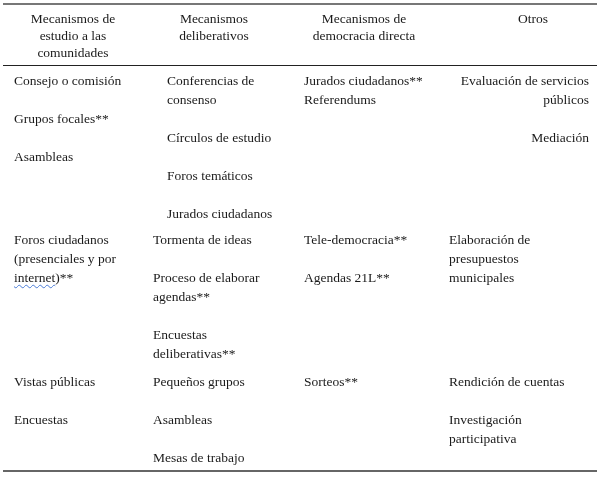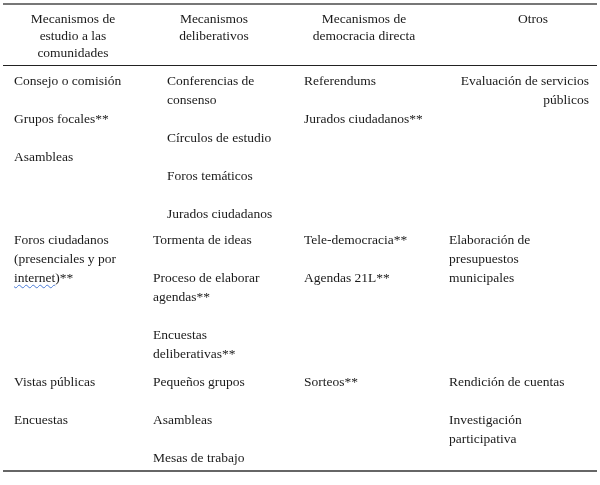--- a/index.html
+++ b/index.html
@@ -46,25 +46,26 @@
   <span class="item" style="margin-bottom:19px;">Grupos focales**</span>
   <span class="item">Asambleas</span>
 </div>
 <div class="cell" style="left:167px;top:71px;width:135px;">
   <span class="item" style="margin-bottom:19px;">Conferencias de consenso</span>
   <span class="item" style="margin-bottom:19px;">Círculos de estudio</span>
   <span class="item" style="margin-bottom:19px;">Foros temáticos</span>
   <span class="item">Jurados ciudadanos</span>
 </div>
 <div class="cell" style="left:304px;top:71px;width:140px;">
+  <span class="item">Jurados ciudadanos**</span>
   <span class="item" style="margin-bottom:19px;">Referendums</span>
-  <span class="item">Jurados ciudadanos**</span>
 </div>
 <div class="cell" style="left:449px;top:71px;width:140px;text-align:right;">
   <span class="item" style="margin-bottom:19px;">Evaluación de servicios públicos</span>
+  <span class="item">Mediación</span>
 </div>
 
 <div class="cell" style="left:14px;top:230px;width:130px;">
   <span class="item">Foros ciudadanos<br>(presenciales y por<br><span class="squiggle">internet</span>)**</span>
 </div>
 <div class="cell" style="left:153px;top:230px;width:135px;">
   <span class="item" style="margin-bottom:19px;">Tormenta de ideas</span>
   <span class="item" style="margin-bottom:19px;">Proceso de elaborar agendas**</span>
   <span class="item">Encuestas deliberativas**</span>
 </div>

